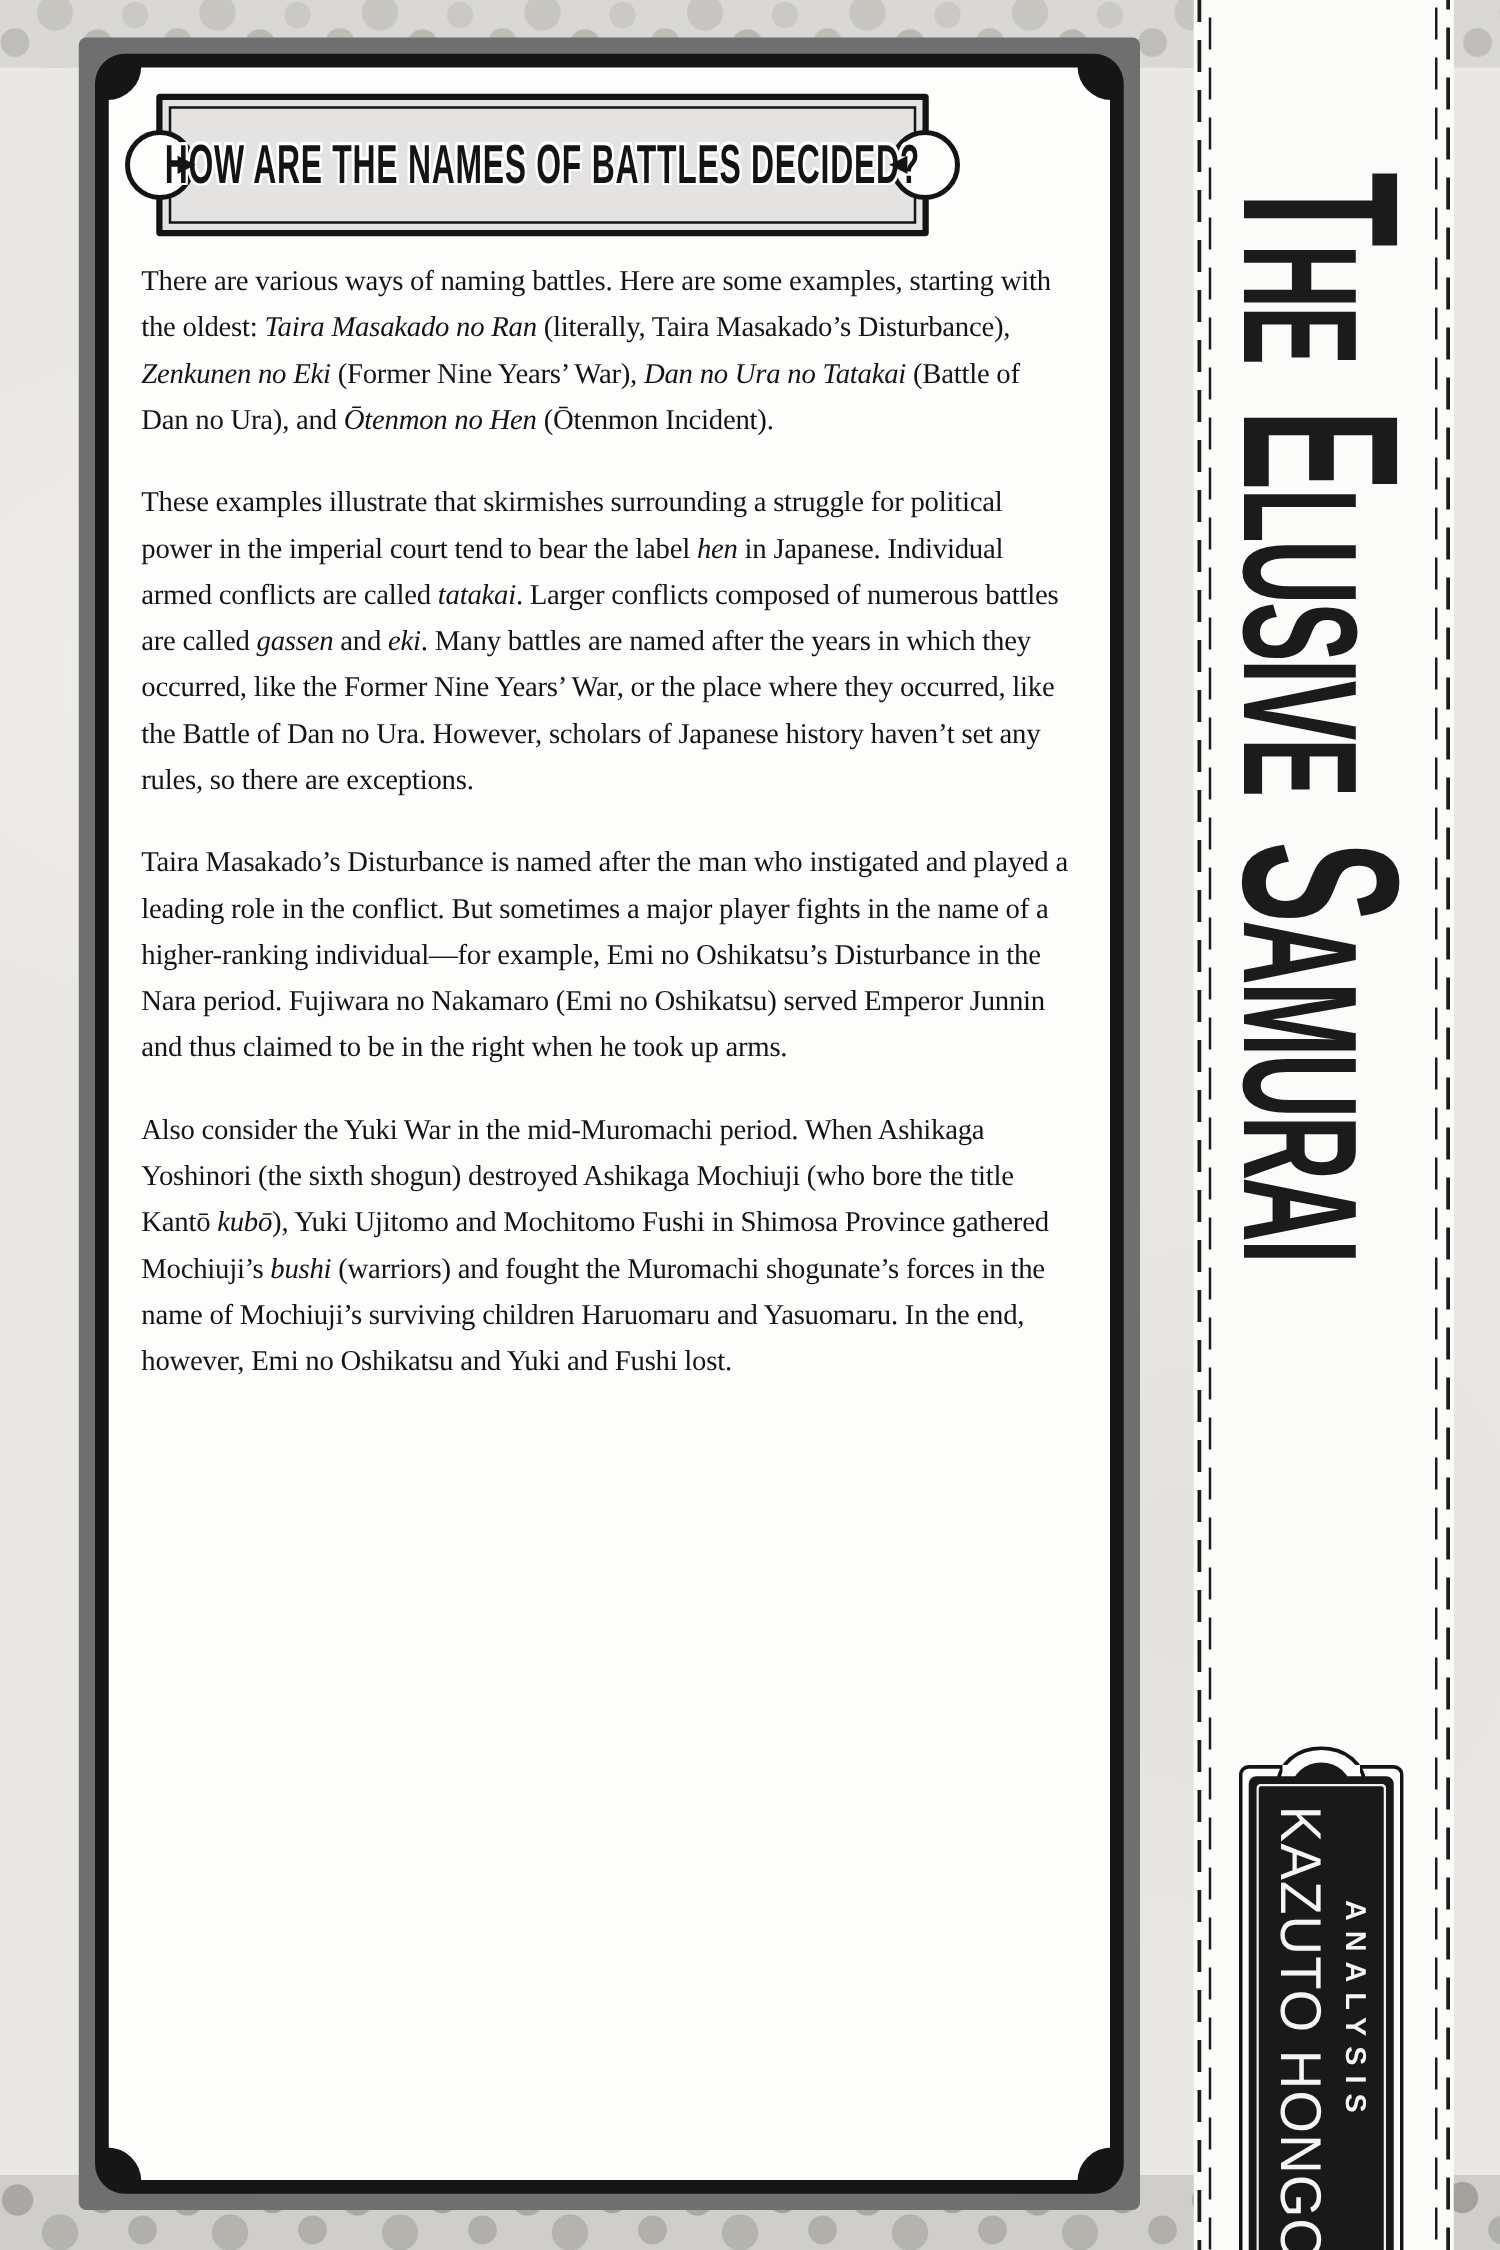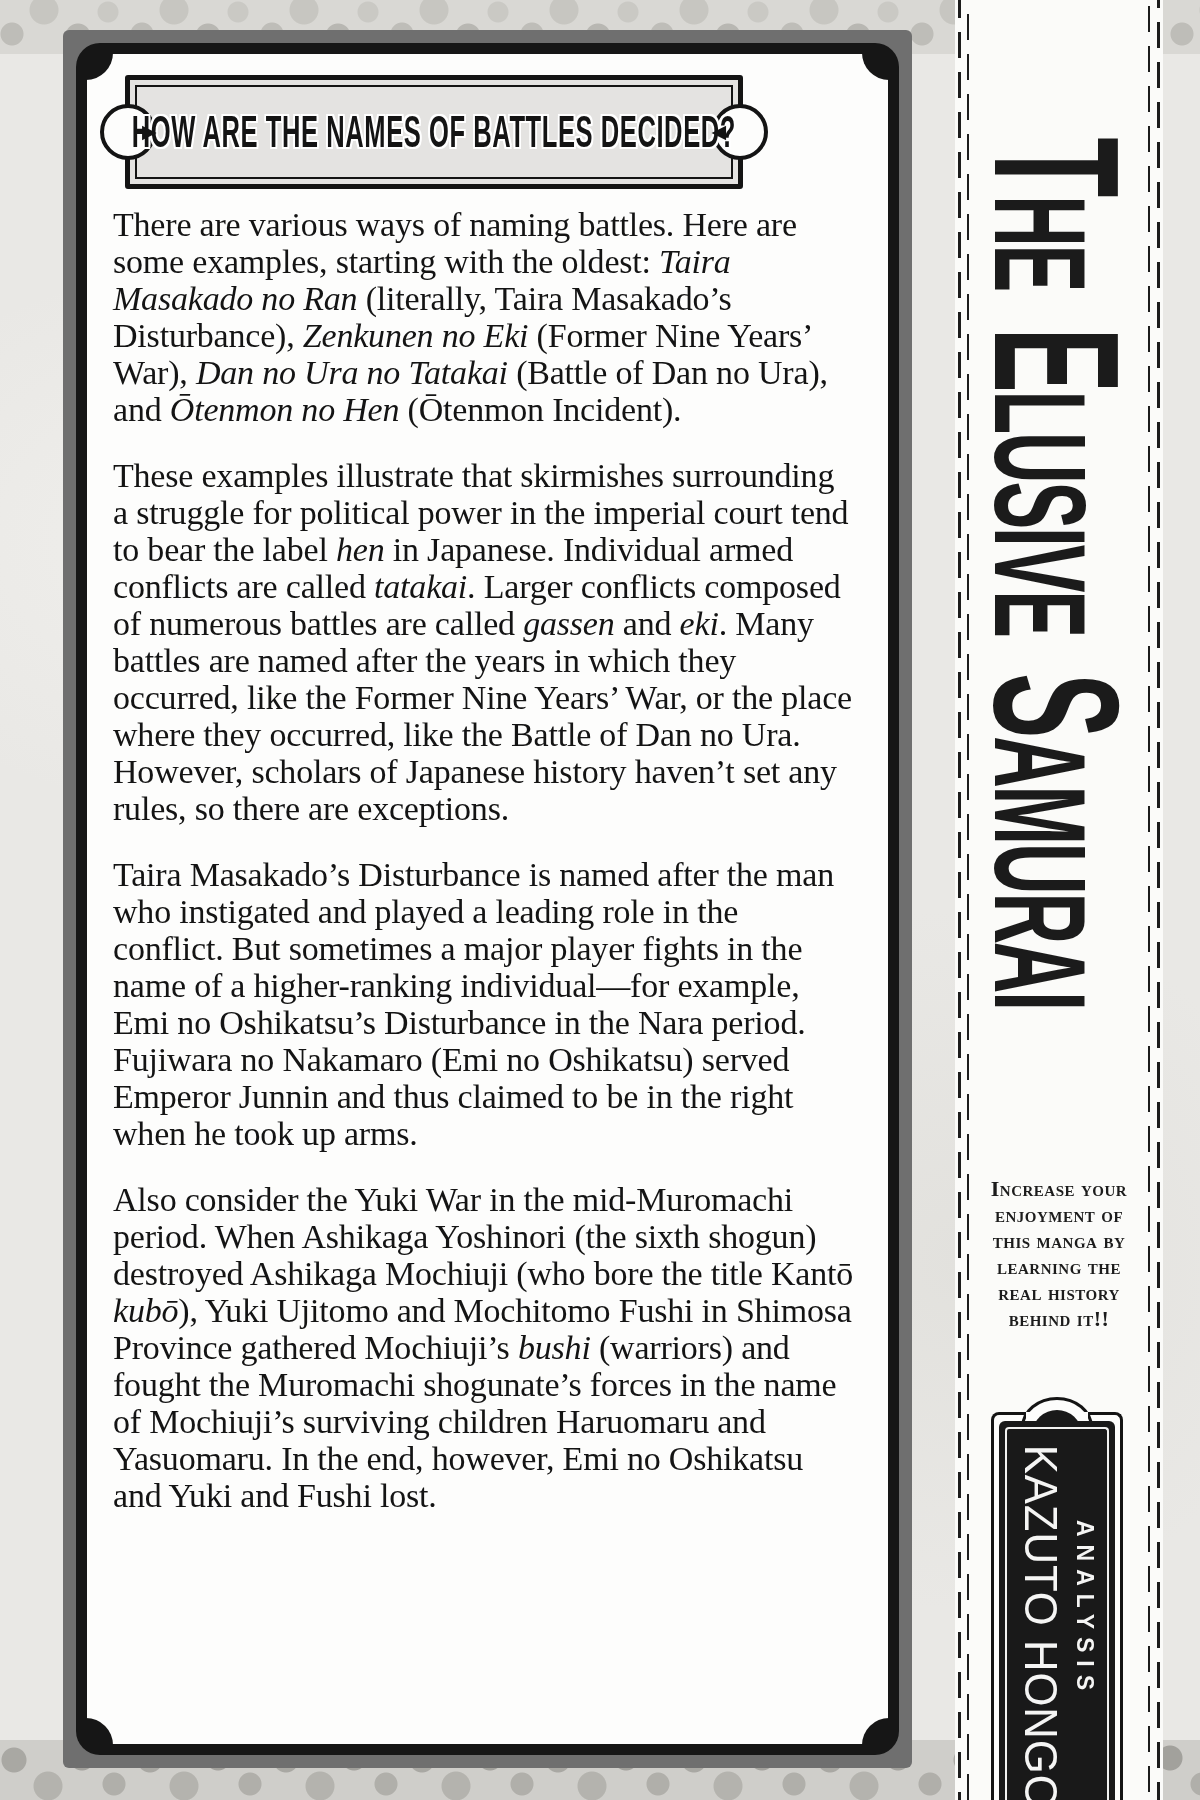--- a/index.html
+++ b/index.html
@@ -59,21 +59,21 @@
   .banner-marker.right{right:12px;}
   .banner-title{
     font-family:"Liberation Sans",sans-serif;font-weight:700;font-size:44px;
     color:#141414;white-space:nowrap;letter-spacing:1px;
     transform:scaleX(0.58);transform-origin:center;
     text-shadow:-3px 0 0 #fff,3px 0 0 #fff,0 -2px 0 #fff,0 2px 0 #fff,
                 -3px -2px 0 #fff,3px -2px 0 #fff,-3px 2px 0 #fff,3px 2px 0 #fff;
   }
   
   .article{position:absolute;left:113px;top:206px;width:742px;z-index:3;}
-  .article p{margin:0 0 29px 0;font-size:34px;line-height:37px;color:#141414;
+  .article p{margin:0 0 29px 0;font-size:23px;line-height:37px;color:#141414;
     letter-spacing:-0.2px;text-align:left;}
   .article i{font-style:italic;}
   
   .strip{position:absolute;left:955px;top:0;width:208px;height:1800px;
     background:#fbfbf9;z-index:2;}
   .dash{position:absolute;top:0;bottom:0;background-image:
     repeating-linear-gradient(180deg,#1c1c1c 0 26px,rgba(0,0,0,0) 26px 40px);}
   .dash.l1{left:3px;width:3px;background-position:0 -8px;}
   .dash.l2{left:12px;width:2px;background-position:0 14px;}
   .dash.r1{left:193px;width:2px;background-position:0 6px;}
@@ -152,21 +152,20 @@
 
   <div class="strip">
     <div class="dash l1"></div>
     <div class="dash l2"></div>
     <div class="dash r1"></div>
     <div class="dash r2"></div>
   </div>
 
   <div class="vtitle"><span class="vt-word"><span class="vt-big">T</span><span class="vt-rest">HE</span></span><span class="vt-word"><span class="vt-big">E</span><span class="vt-rest">LUSIVE</span></span><span class="vt-word"><span class="vt-big">S</span><span class="vt-rest">AMURAI</span></span></div>
 
-  <div class="tagline">Increase your<br>enjoyment of<br>this manga by<br>learning the<br>real history<br>behind it!!</div>
 
   <div class="plaque">
     <div class="p-white"></div>
     <div class="p-white-arch"></div>
     <div class="p-seam"></div>
     <div class="p-black">
       <div class="p-black-arch"></div>
       <div class="p-line"></div>
     </div>
     <div class="plaque-text">

